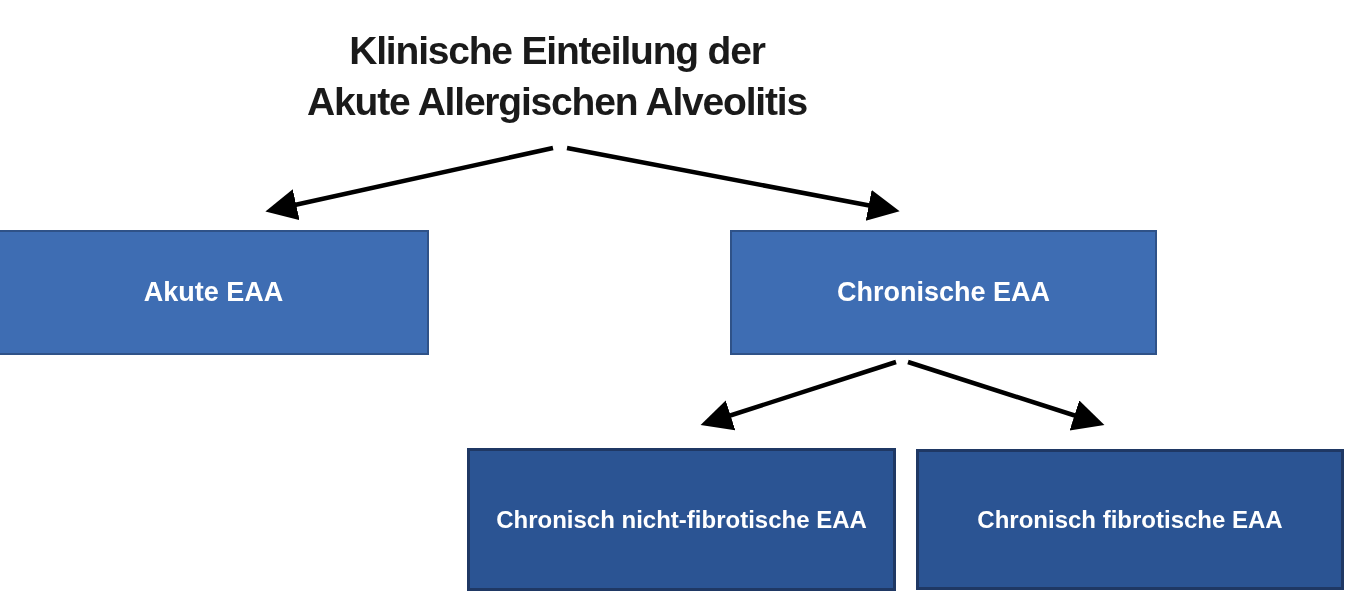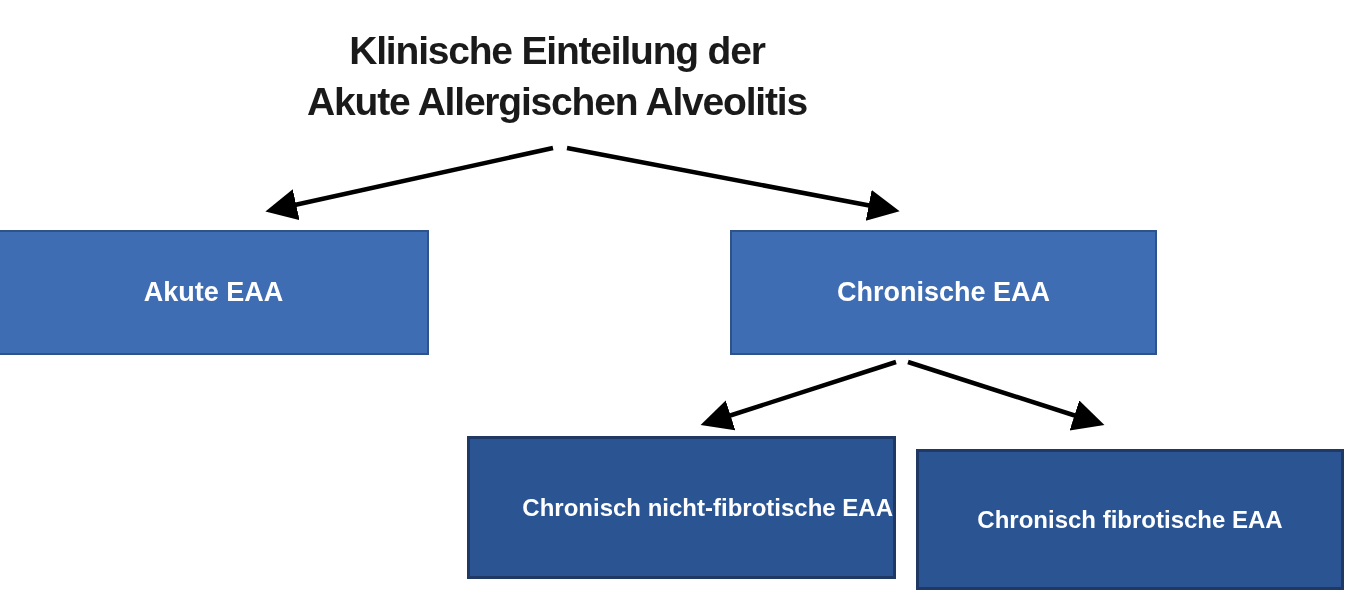--- a/index.html
+++ b/index.html
@@ -50,21 +50,21 @@
     border: 2px solid var(--level1-border, #2f5288);
     font-size: 27px;
   }
   .node.level2 {
     background: var(--level2-fill, #2b5493);
     border: 3px solid var(--level2-border, #1f3864);
     font-size: 24px;
   }
   #node-akute       { left: -2px;  top: 230px; width: 431px; height: 125px; }
   #node-chronische  { left: 690px; top: 230px; width: 427px; height: 125px; margin-left: 40px; }
-  #node-nichtfibro  { left: 467px; top: 436px; width: 429px; height: 143px; justify-content: flex-end; }
+  #node-nichtfibro  { left: 467px; top: 448px; width: 429px; height: 143px; }
   #node-fibro       { left: 916px; top: 449px; width: 428px; height: 141px; }
 </style>
 </head>
 <body>
 
 <div class="canvas">
 
   <div class="title">
     <div>Klinische Einteilung der</div>
     <div>Akute Allergischen Alveolitis</div>

